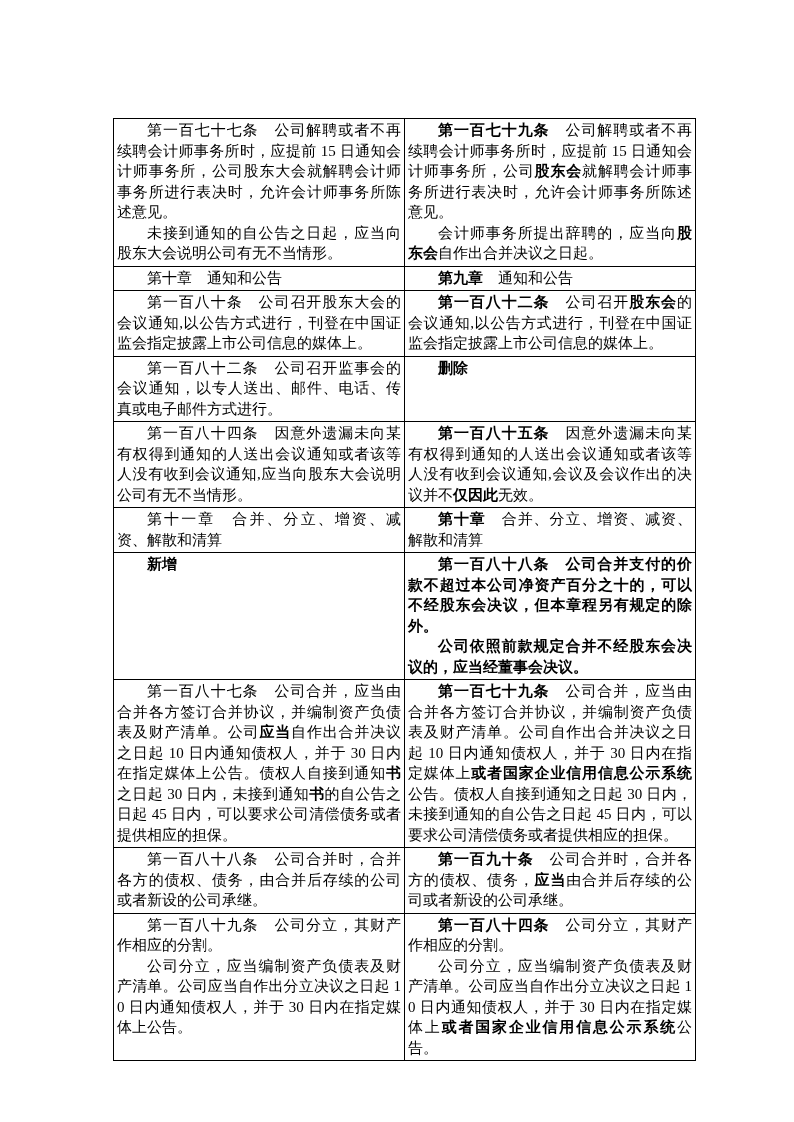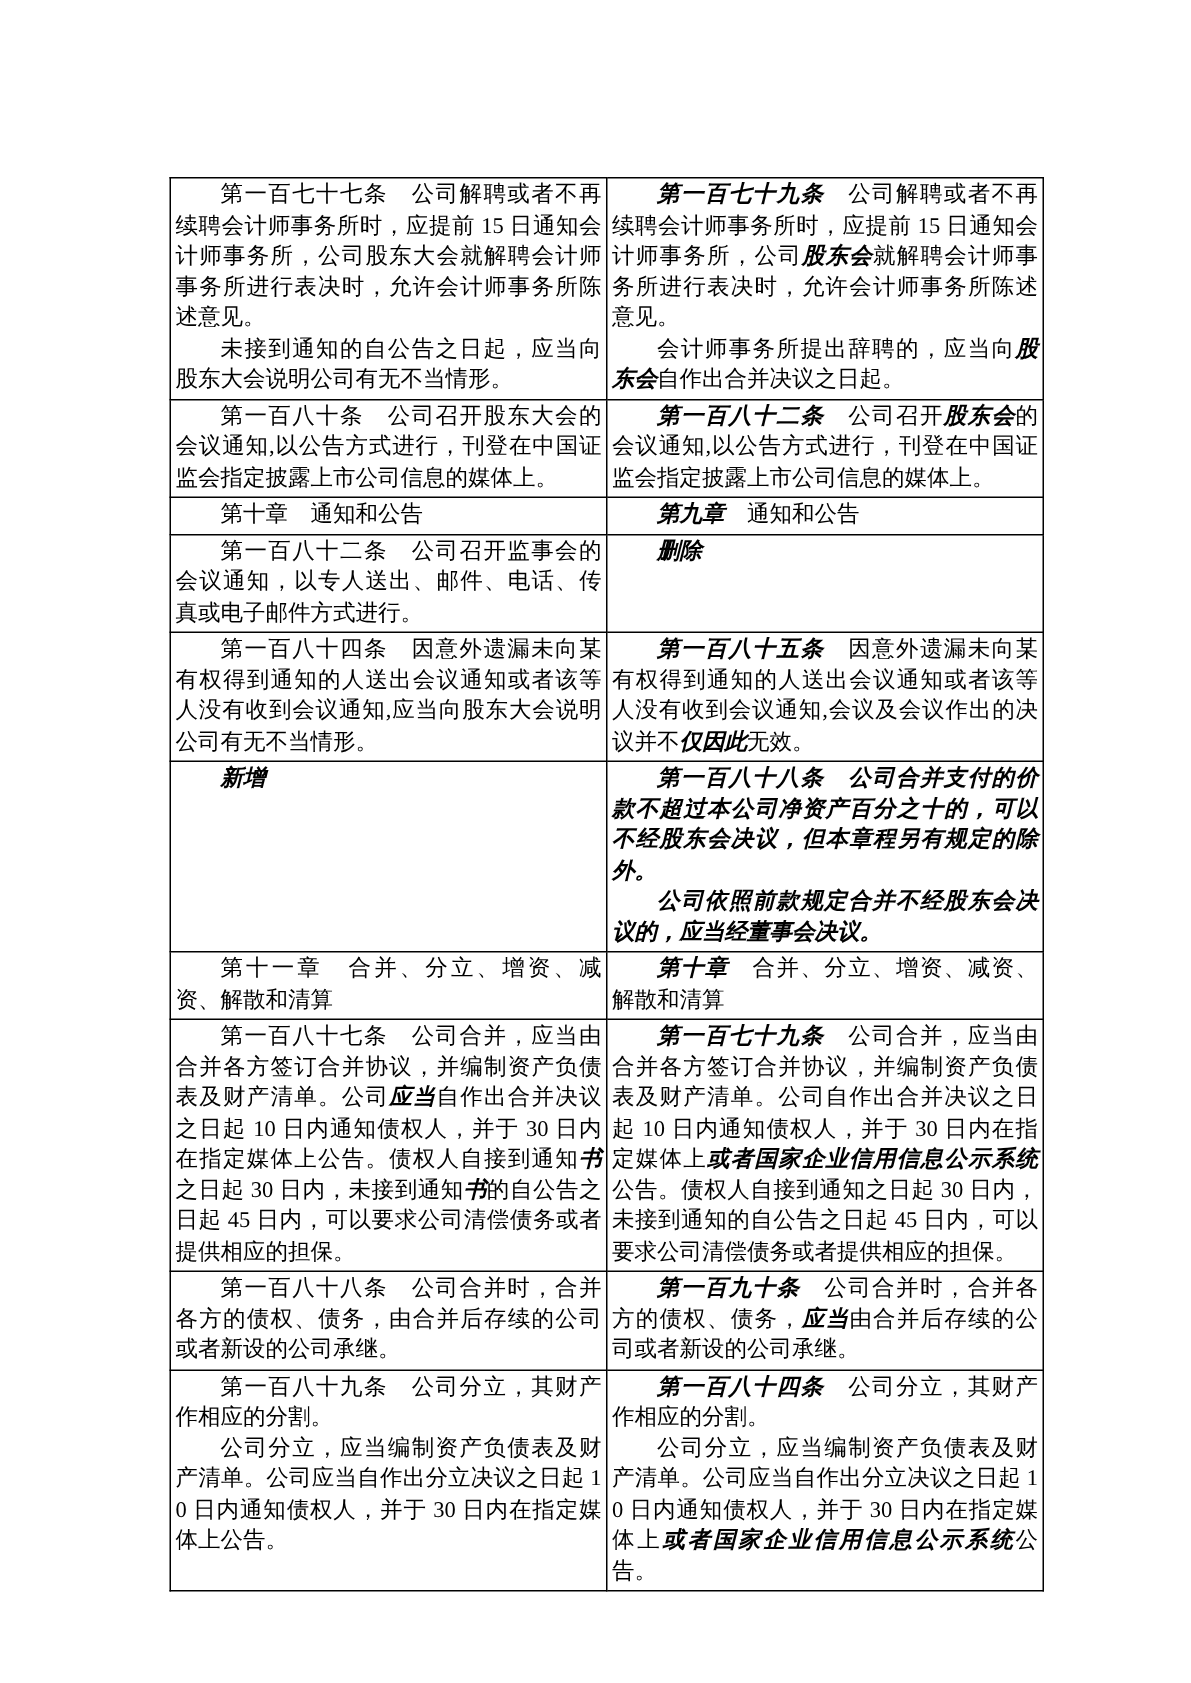--- a/index.html
+++ b/index.html
@@ -32,85 +32,85 @@
     padding: 1px 3px 2px 3px;
   }
   table.cmp p {
     margin: 0;
     text-indent: 2em;
     text-align: justify;
     font-size: 15px;
     line-height: 20.5px;
     word-break: break-all;
   }
-  table.cmp b { font-weight: bold; font-style: italic; }
+  table.cmp b { font-weight: bold; }
 </style>
 </head>
 <body>
 
 <div class="page">
   <table class="cmp">
     <tbody id="table-body">
         <tr>
           <td>
             <p><span>第一百七十七条　公司解聘或者不再续聘会计师事务所时，应提前 15 日通知会计师事务所，公司股东大会就解聘会计师事务所进行表决时，允许会计师事务所陈述意见。</span></p>
             <p><span>未接到通知的自公告之日起，应当向股东大会说明公司有无不当情形。</span></p>
           </td>
           <td>
             <p><b>第一百七十九条</b><span>　公司解聘或者不再续聘会计师事务所时，应提前 15 日通知会计师事务所，公司</span><b>股东会</b><span>就解聘会计师事务所进行表决时，允许会计师事务所陈述意见。</span></p>
             <p><span>会计师事务所提出辞聘的，应当向</span><b>股东会</b><span>自作出合并决议之日起。</span></p>
           </td>
         </tr>
         <tr>
           <td>
+            <p><span>第十章　通知和公告</span></p>
+          </td>
+          <td>
+            <p><b>第九章</b><span>　通知和公告</span></p>
+          </td>
+        </tr>
+        <tr>
+          <td>
             <p><span>第一百八十条　公司召开股东大会的会议通知,以公告方式进行，刊登在中国证监会指定披露上市公司信息的媒体上。</span></p>
           </td>
           <td>
             <p><b>第一百八十二条</b><span>　公司召开</span><b>股东会</b><span>的会议通知,以公告方式进行，刊登在中国证监会指定披露上市公司信息的媒体上。</span></p>
-          </td>
-        </tr>
-        <tr>
-          <td>
-            <p><span>第十章　通知和公告</span></p>
-          </td>
-          <td>
-            <p><b>第九章</b><span>　通知和公告</span></p>
           </td>
         </tr>
         <tr>
           <td>
             <p><span>第一百八十二条　公司召开监事会的会议通知，以专人送出、邮件、电话、传真或电子邮件方式进行。</span></p>
           </td>
           <td>
             <p><b>删除</b></p>
           </td>
         </tr>
         <tr>
           <td>
             <p><span>第一百八十四条　因意外遗漏未向某有权得到通知的人送出会议通知或者该等人没有收到会议通知,应当向股东大会说明公司有无不当情形。</span></p>
           </td>
           <td>
             <p><b>第一百八十五条</b><span>　因意外遗漏未向某有权得到通知的人送出会议通知或者该等人没有收到会议通知,会议及会议作出的决议并不</span><b>仅因此</b><span>无效。</span></p>
           </td>
         </tr>
         <tr>
           <td>
+            <p><span>第十一章　合并、分立、增资、减资、解散和清算</span></p>
+          </td>
+          <td>
+            <p><b>第十章</b><span>　合并、分立、增资、减资、解散和清算</span></p>
+          </td>
+        </tr>
+        <tr>
+          <td>
             <p><b>新增</b></p>
           </td>
           <td>
             <p><b>第一百八十八条　公司合并支付的价款不超过本公司净资产百分之十的，可以不经股东会决议，但本章程另有规定的除外。</b></p>
             <p><b>公司依照前款规定合并不经股东会决议的，应当经董事会决议。</b></p>
-          </td>
-        </tr>
-        <tr>
-          <td>
-            <p><span>第十一章　合并、分立、增资、减资、解散和清算</span></p>
-          </td>
-          <td>
-            <p><b>第十章</b><span>　合并、分立、增资、减资、解散和清算</span></p>
           </td>
         </tr>
         <tr>
           <td>
             <p><span>第一百八十七条　公司合并，应当由合并各方签订合并协议，并编制资产负债表及财产清单。公司</span><b>应当</b><span>自作出合并决议之日起 10 日内通知债权人，并于 30 日内在指定媒体上公告。债权人自接到通知</span><b>书</b><span>之日起 30 日内，未接到通知</span><b>书</b><span>的自公告之日起 45 日内，可以要求公司清偿债务或者提供相应的担保。</span></p>
           </td>
           <td>
             <p><b>第一百七十九条</b><span>　公司合并，应当由合并各方签订合并协议，并编制资产负债表及财产清单。公司自作出合并决议之日起 10 日内通知债权人，并于 30 日内在指定媒体上</span><b>或者国家企业信用信息公示系统</b><span>公告。债权人自接到通知之日起 30 日内，未接到通知的自公告之日起 45 日内，可以要求公司清偿债务或者提供相应的担保。</span></p>
           </td>
         </tr>

